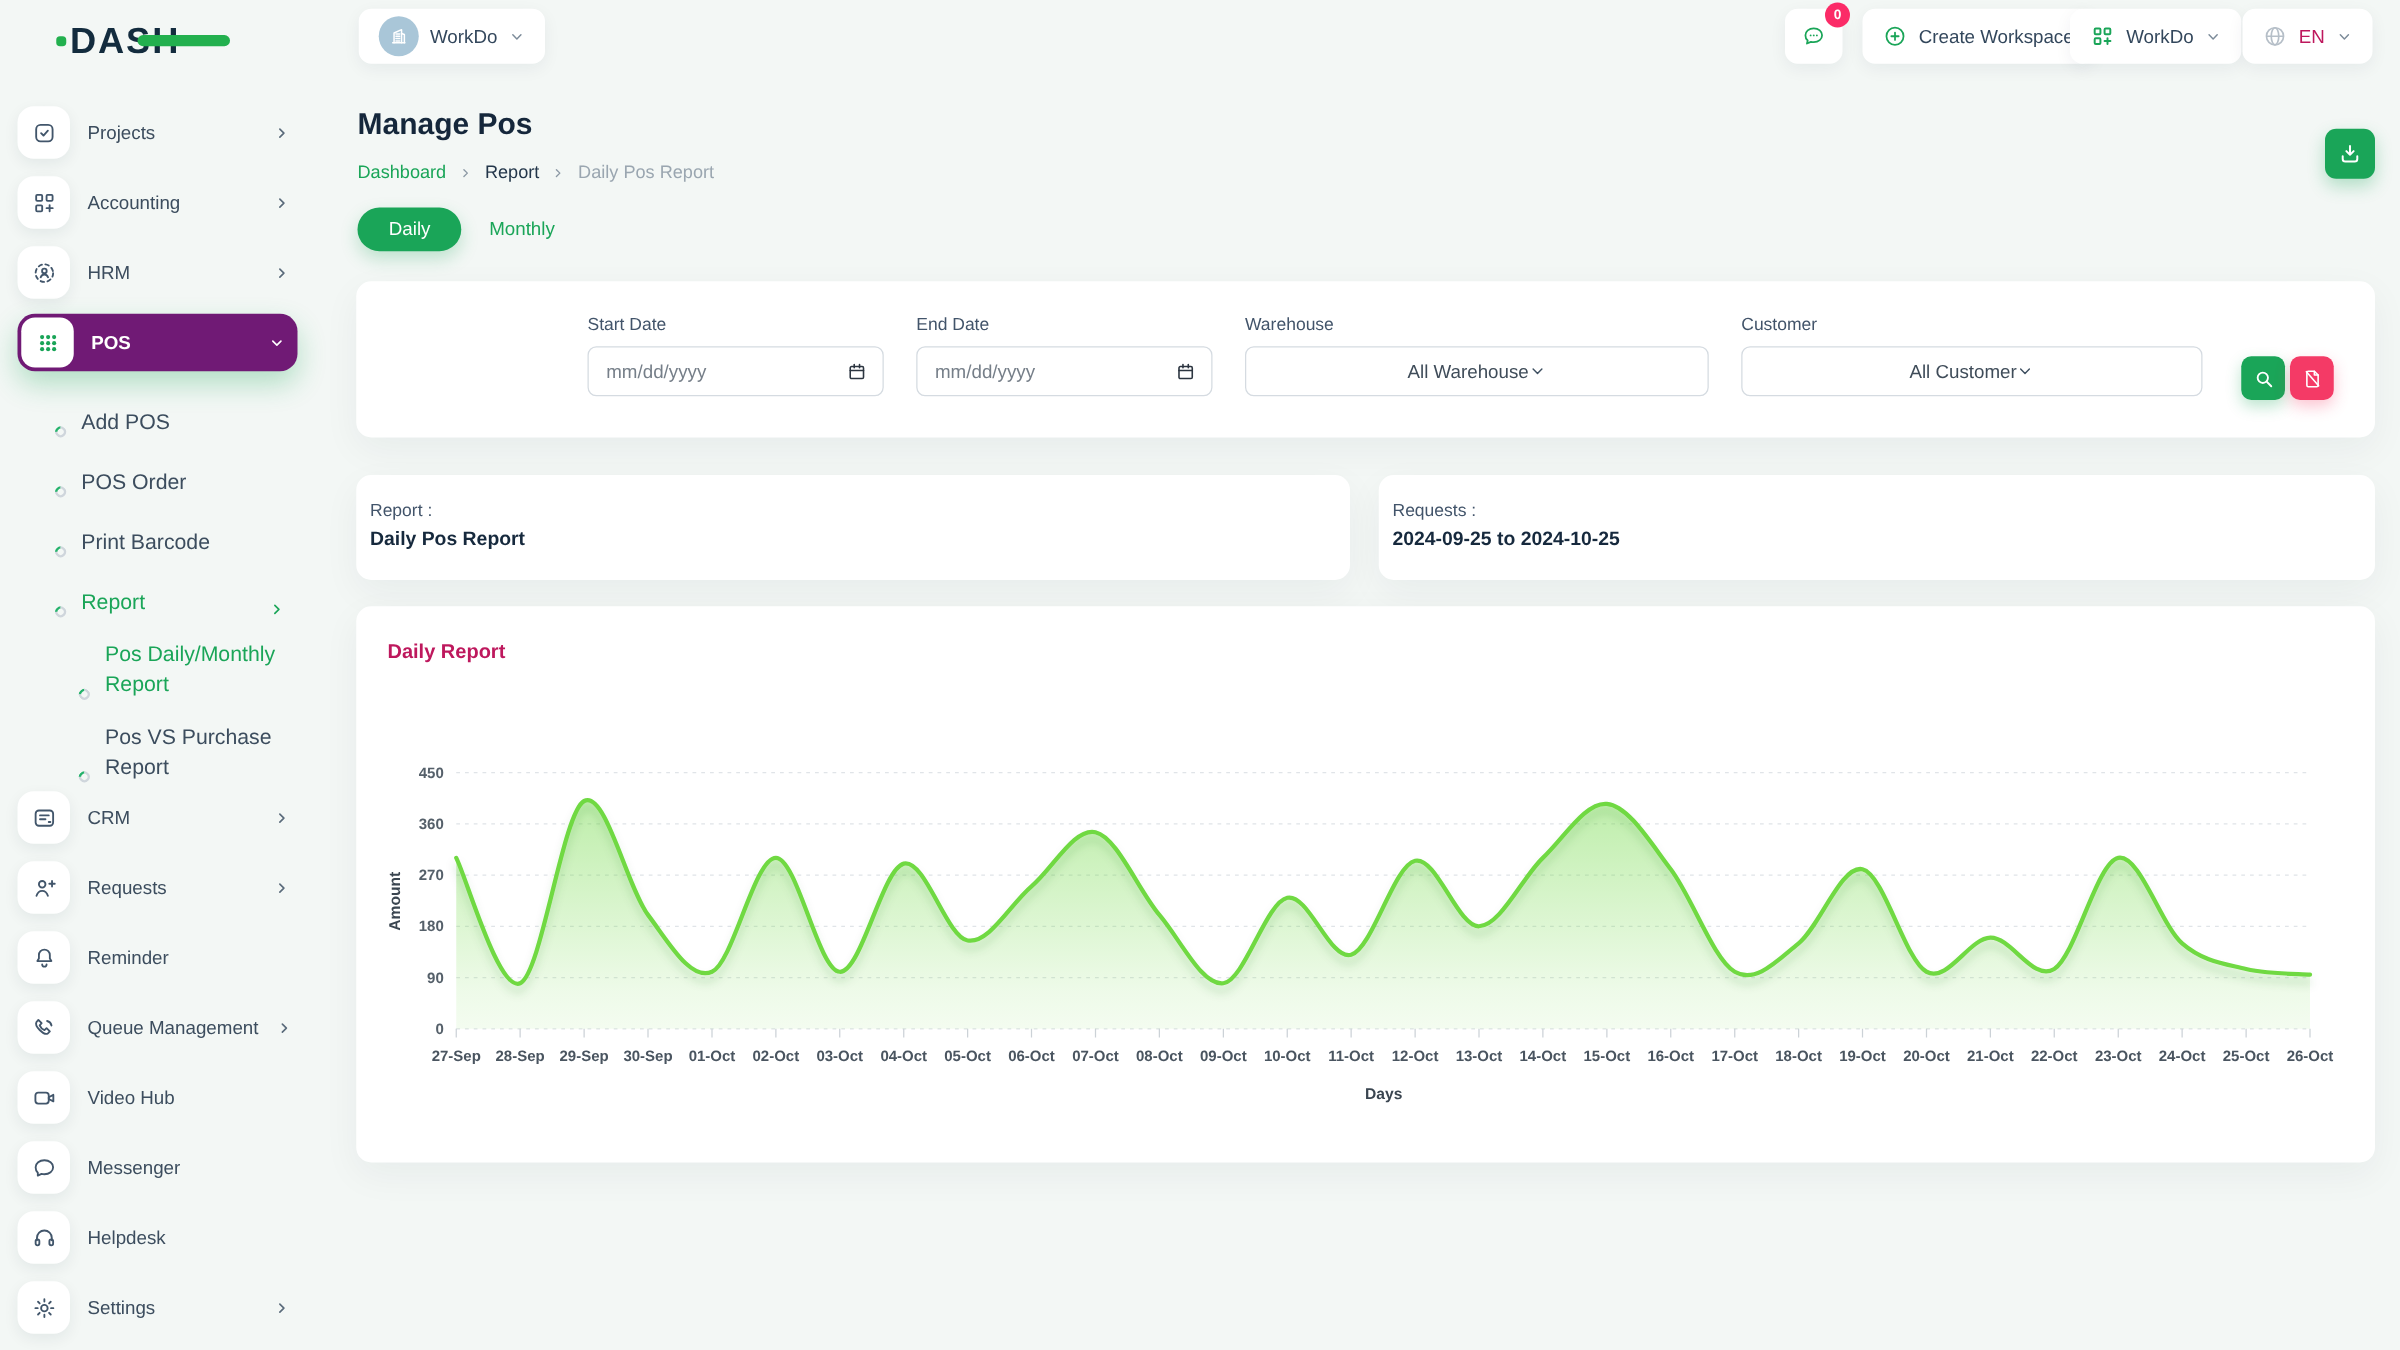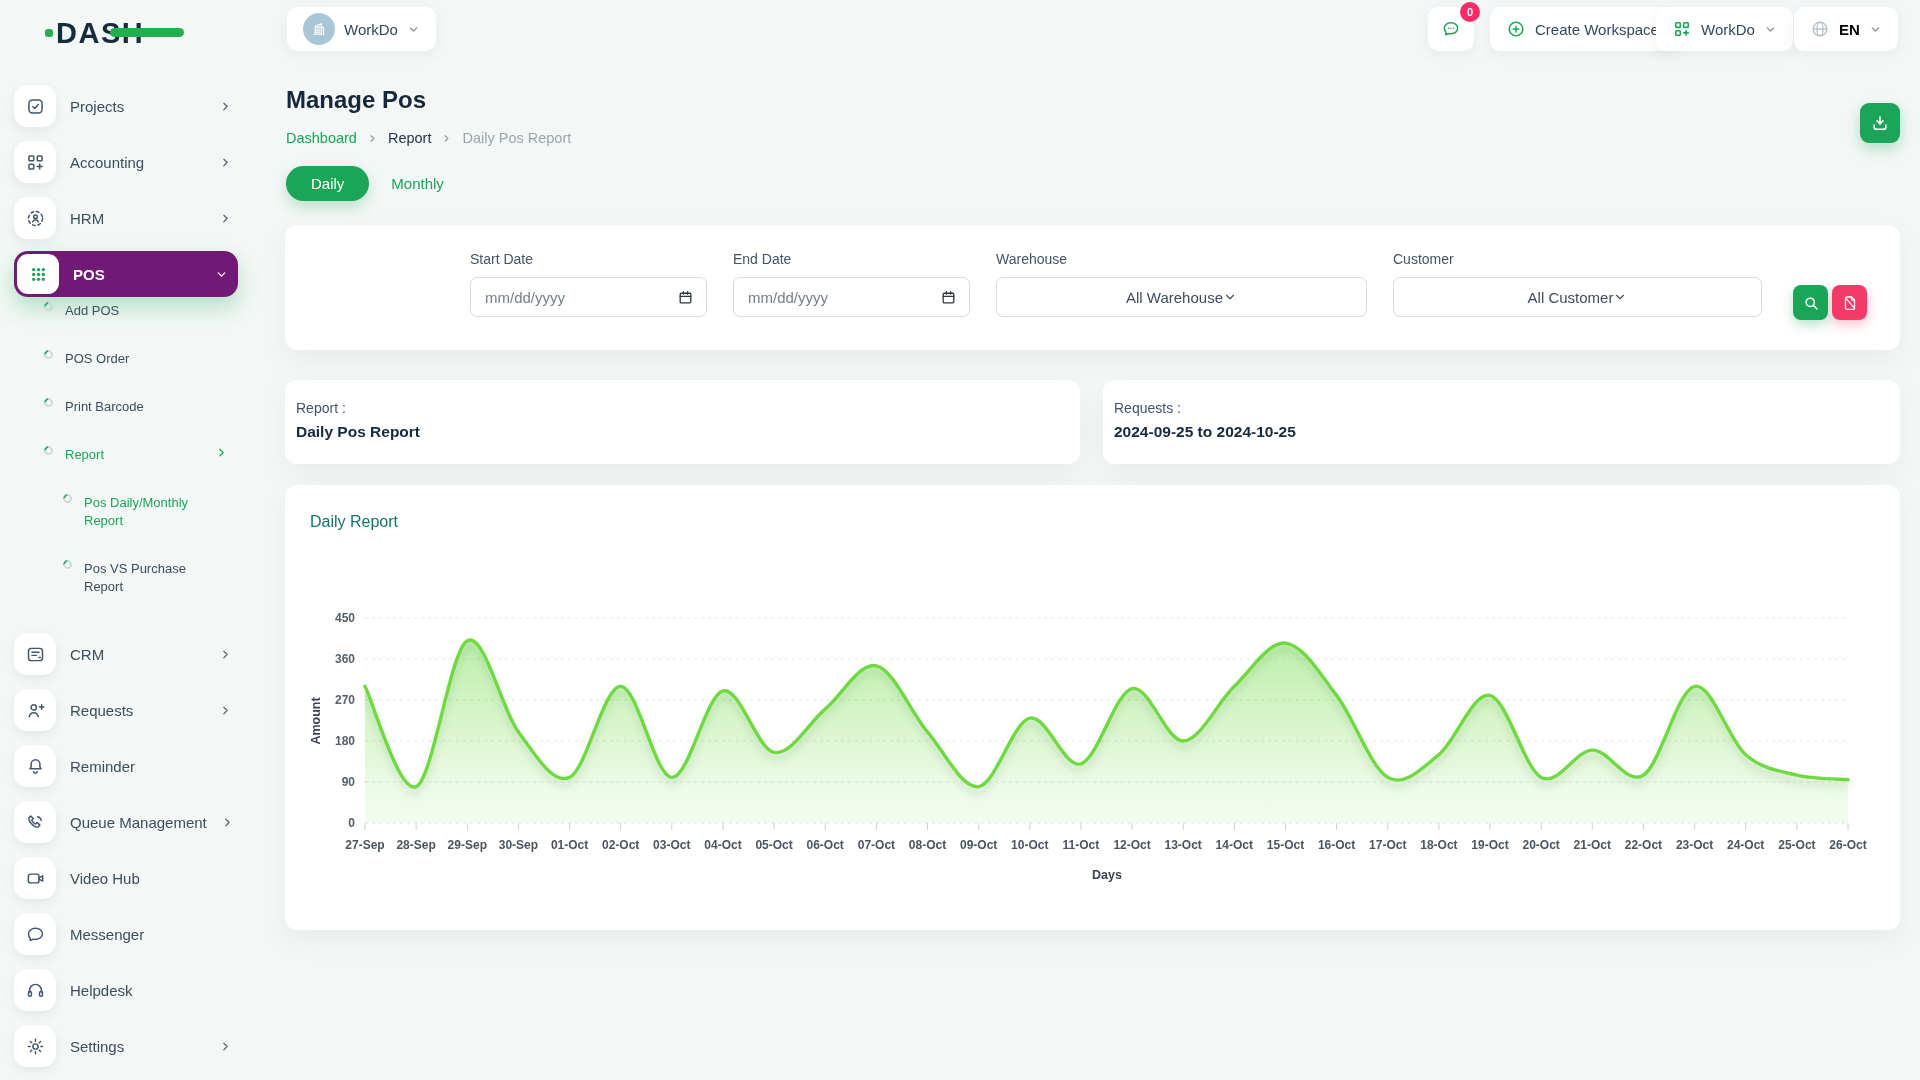--- a/index.html
+++ b/index.html
@@ -18,37 +18,37 @@
     box-shadow:0 4px 14px rgba(20,40,60,.06);display:flex;align-items:center;gap:9px;
     padding:12px 16px;font-size:15px;color:#33475c;font-weight:500;box-sizing:border-box;cursor:pointer}
   .avatar{width:32px;height:32px;border-radius:50%;background:#a9c6d8;display:flex;align-items:center;justify-content:center;flex:0 0 32px}
   .avatar svg{width:18px;height:18px}
   .chev-sm{display:flex;color:#7c8b99}
   .chev-sm svg{width:13px;height:13px}
   .msg-btn{left:1428px;width:46px;justify-content:center;padding:0;position:absolute}
   .msg-badge{position:absolute;top:-5px;right:-6px;min-width:20px;height:20px;border-radius:10px;
     background:#fb2b67;color:#fff;font-size:11px;font-weight:700;display:flex;align-items:center;justify-content:center;padding:0 4px;box-sizing:border-box}
   .icon-16 svg{width:20px;height:20px;display:block}
-  .green-txt{color:#000000;font-weight:700}
+  .green-txt{color:#be185d;font-weight:400}
   
   #sidebar{position:absolute;left:14px;top:78px;width:224px}
   .s-item{position:relative;height:56px;display:flex;align-items:center;gap:14px;cursor:pointer;box-sizing:border-box}
   .s-icon-box{width:42px;height:42px;background:#fff;border-radius:13px;box-shadow:0 4px 12px rgba(20,40,60,.07);
     display:flex;align-items:center;justify-content:center;color:#42566b;flex:0 0 42px}
   .s-icon-box svg{width:21px;height:21px}
   .s-label{font-size:15px;color:#3c4d5e;font-weight:500;flex:1;white-space:nowrap}
   .s-chev{margin-left:auto;color:#5a6b7b;display:flex;padding-right:6px}
   .s-chev svg{width:13px;height:13px}
   .s-chev.down svg{transform:rotate(90deg)}
   .s-item.active{background:#701a75;border-radius:14px;height:46px;margin:5px 0;
     box-shadow:0 10px 22px rgba(25,164,87,.3);padding:0 4px 0 3px}
   .s-item.active .s-icon-box{width:40px;height:40px;border-radius:11px;box-shadow:none;color:#19a457}
   .s-item.active .s-label{color:#fff;font-weight:700}
   .s-item.active .s-chev{color:#fff}
-  .s-sub,.s-subsub{display:flex;align-items:flex-start;gap:12px;font-size:13px;color:#3c4d5e;font-weight:500;cursor:pointer;box-sizing:border-box}
+  .s-sub,.s-subsub{display:flex;align-items:flex-end;gap:12px;font-size:17px;color:#3c4d5e;font-weight:500;cursor:pointer;box-sizing:border-box}
   .s-sub{height:48px;padding-left:30px}
   .s-subsub{min-height:66px;padding-left:49px}
   .bullet{width:9px;height:9px;border-radius:50%;border:2px solid #cfd6dc;border-top-color:#24b26b;
     transform:rotate(-45deg);flex:0 0 9px;box-sizing:border-box}
   .s-sub.active,.s-subsub.active{color:#1aa558}
   .s-sub .s-chev{padding-right:10px}
   .s-sub.active .s-chev{color:#1aa558}
   .s-sublabel{line-height:1.4}
   .s-subsub .s-sublabel{width:140px}
   
@@ -83,21 +83,21 @@
   .btn-sq{position:absolute;top:60px;width:35px;height:35px;border-radius:8px;display:flex;align-items:center;justify-content:center;cursor:pointer}
   .btn-sq svg{width:18px;height:18px}
   #btn-search{left:1508px;background:#1aa558;box-shadow:0 5px 12px rgba(26,165,88,.3)}
   #btn-reset{left:1547px;background:#f43a66;box-shadow:0 5px 12px rgba(244,58,102,.3)}
   #report-card{left:285px;top:380px;width:795px;height:84px}
   #duration-card{left:1103px;top:380px;width:797px;height:84px}
   .sum-pad{padding:20px 11px}
   .sum-label{font-size:14px;color:#42546a}
   .sum-value{font-size:15.5px;font-weight:700;color:#16293d;margin-top:7px}
   #chart-card{left:285px;top:485px;width:1615px;height:445px}
-  .chart-title{font-size:16px;font-weight:400;color:#0f766e;position:absolute;left:25px;top:28px}
+  .chart-title{font-size:16px;font-weight:700;color:#be185d;position:absolute;left:25px;top:28px}
   #chart{position:absolute;left:15px;top:72px;width:1585px;height:340px}
 </style>
 </head>
 <body>
 
 <div class="logo">
   <span class="logo-text">DASH</span>
   <span class="logo-dot"></span>
   <span class="logo-bar"></span>
 </div>

